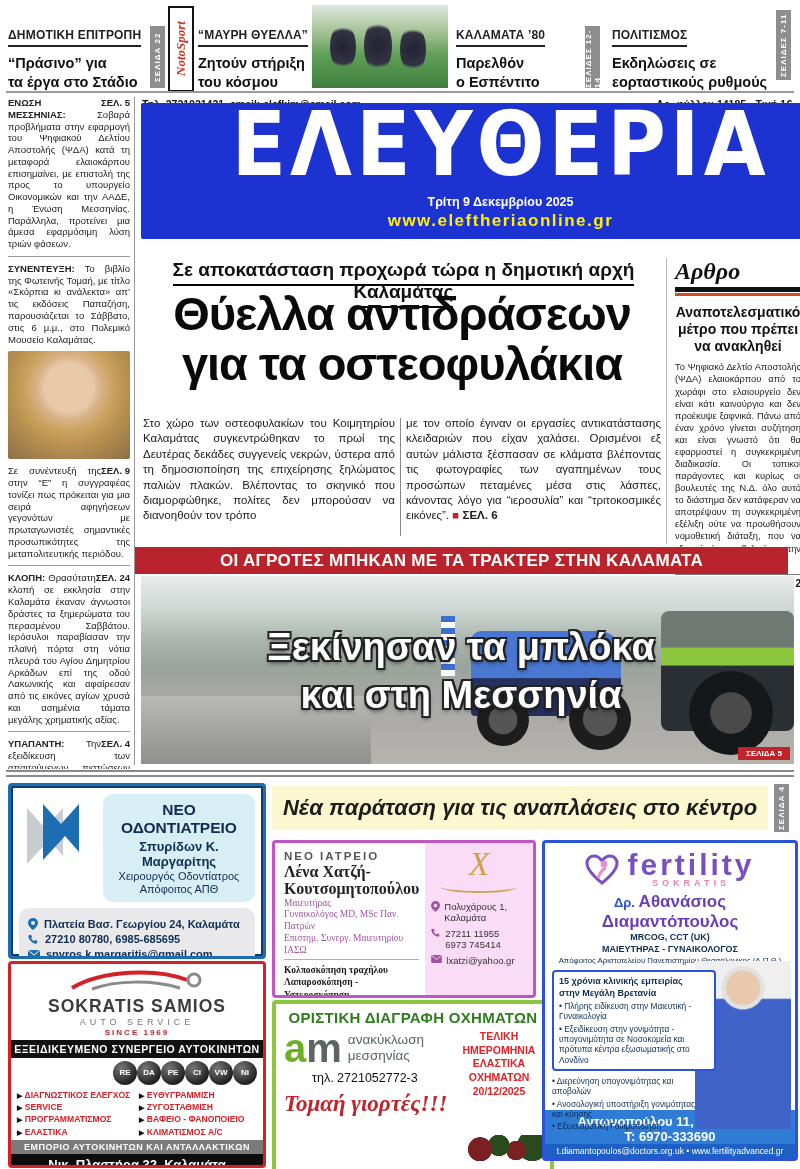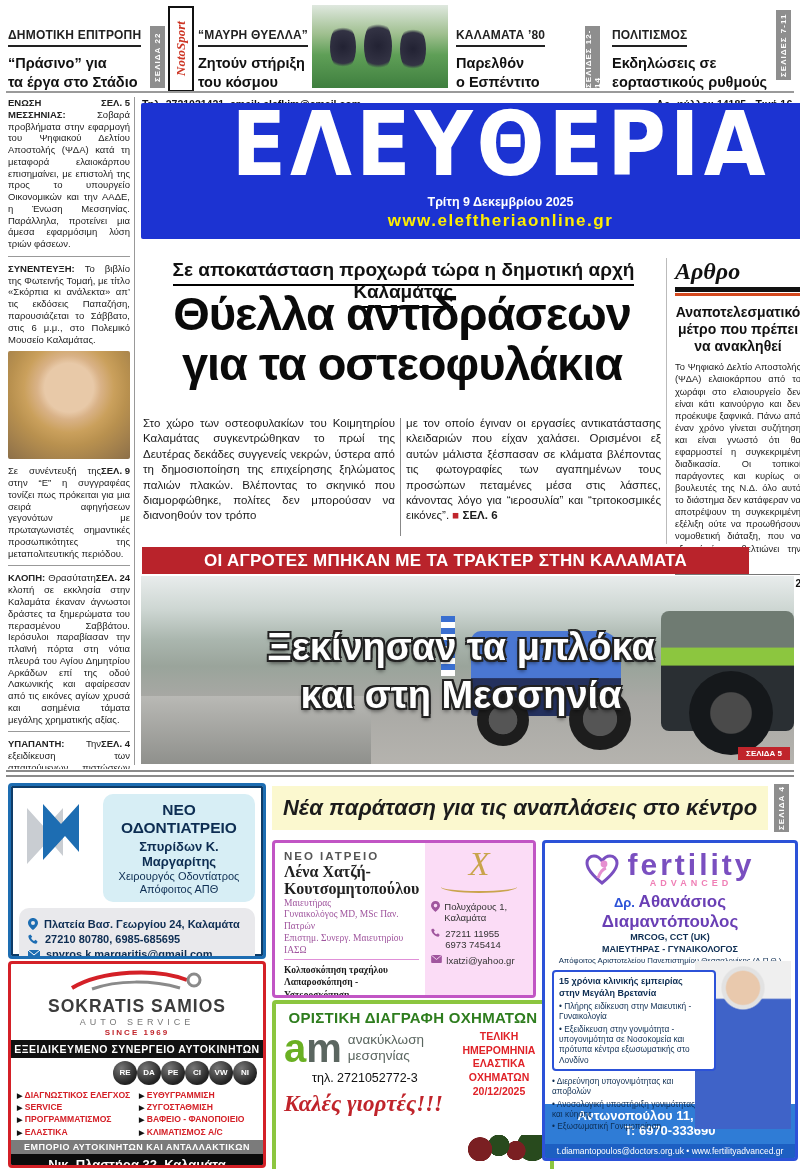--- a/index.html
+++ b/index.html
@@ -98,21 +98,21 @@
   .fert-box{border:2px solid #2c52d8;border-radius:4px;width:150px;margin:5px 0 0 7px;padding:4px 5px;position:relative;z-index:2;background:#fff;}
   .fert-box-title{font-weight:bold;font-size:9px;color:#0d2d52;line-height:1.25;}
   .fert-li{font-size:8.3px;color:#0d2d52;line-height:1.25;margin-top:2px;}
   .fert-list{width:150px;margin:5px 0 0 7px;position:relative;z-index:2;}
   .doctor-photo{position:absolute;right:4px;top:118px;width:96px;height:168px;z-index:1;
      background:radial-gradient(circle at 50% 16%,#e9c9ad 0 11%,#e2e2e2 12% 14%,transparent 15%),
                 linear-gradient(180deg,#efefef 0 22%,#3f63c8 23% 100%);}
   .fert-bar{position:absolute;left:0;right:0;bottom:0;background:#2f7cd6;color:#fff;text-align:center;padding:4px 0 0;}
   .fert-bar .l1{font-weight:bold;font-size:13px;}
   .fert-bar .l2{font-weight:bold;font-size:13px;}
-  .fert-bar .l3{background:#1d5fc2;font-size:8.5px;padding:2px 0;margin-top:6px;color:#fff;}
+  .fert-bar .l3{background:#1d5fc2;font-size:8.5px;padding:2px 0;margin-top:0;color:#fff;}
   
   .sokratis{border:3px solid #d42027;}
   .sok-logo{text-align:center;padding-top:4px;position:relative;}
   .sok-name{font-weight:bold;font-size:17.5px;letter-spacing:1px;color:#3c3c3c;line-height:1;}
   .sok-sub{font-size:9px;letter-spacing:4px;color:#777;margin-top:1px;}
   .sok-since{font-size:8px;letter-spacing:2px;color:#c0242b;font-weight:bold;margin-top:1px;}
   .sok-blackbar{background:#111;color:#fff;font-weight:bold;font-size:10.5px;letter-spacing:.5px;
                 text-align:center;padding:3px 0;margin-top:3px;}
   .brand-row{display:flex;justify-content:flex-end;align-items:center;padding:3px 6px;}
   .brand{width:24px;height:24px;border-radius:50%;background:radial-gradient(circle at 35% 30%,#777,#222 70%);
@@ -222,21 +222,21 @@
   <div class="arthro-accent"></div>
   <div class="arthro-sub">
     <span>Αναποτελεσματικό</span><br>
     <span>μέτρο που πρέπει</span><br>
     <span>να ανακληθεί</span>
   </div>
   <div class="arthro-body">Το Ψηφιακό Δελτίο Αποστολής (ΨΔΑ) ελαιοκάρπου από το χωράφι στο ελαιουργείο δεν είναι κάτι καινούργιο και δεν προέκυψε ξαφνικά. Πάνω από έναν χρόνο γίνεται συζήτηση και είναι γνωστό ότι θα εφαρμοστεί η συγκεκριμένη διαδικασία. Οι τοπικοί παράγοντες και κυρίως οι βουλευτές της Ν.Δ. όλο αυτό το διάστημα δεν κατάφεραν να αποτρέψουν τη συγκεκριμένη εξέλιξη ούτε να προωθήσουν νομοθετική διάταξη, που να εξαιρεί ή να βελτιώνει την κατάσταση.</div>
   <div class="arthro-foot">ΣΕΛΙΔΑ 2</div>
 </div>
 
-<div class="abs red-banner" style="left:142px;top:547px;width:607px;height:27px;">ΟΙ ΑΓΡΟΤΕΣ ΜΠΗΚΑΝ ΜΕ ΤΑ ΤΡΑΚΤΕΡ ΣΤΗΝ ΚΑΛΑΜΑΤΑ</div>
+<div class="abs red-banner" style="left:135px;top:547px;width:653px;height:27px;">ΟΙ ΑΓΡΟΤΕΣ ΜΠΗΚΑΝ ΜΕ ΤΑ ΤΡΑΚΤΕΡ ΣΤΗΝ ΚΑΛΑΜΑΤΑ</div>
 <div class="abs tractor" style="left:141px;top:576px;width:653px;height:188px;">
   <div class="abs" style="left:300px;top:40px;width:14px;height:60px;background:repeating-linear-gradient(180deg,#3a6fd0 0 6px,#fff 6px 12px);"></div>
   <div class="abs" style="left:330px;top:55px;width:150px;height:85px;background:linear-gradient(180deg,#4a77d2 0 55%,#24315e 56% 100%);border-radius:10px 22px 4px 4px;"></div>
   <div class="abs" style="left:336px;top:118px;width:52px;height:52px;border-radius:50%;background:radial-gradient(circle,#555 0 38%,#1d1d1d 40% 100%);"></div>
   <div class="abs" style="left:428px;top:112px;width:62px;height:62px;border-radius:50%;background:radial-gradient(circle,#555 0 38%,#1d1d1d 40% 100%);"></div>
   <div class="abs" style="left:520px;top:35px;width:133px;height:120px;background:linear-gradient(180deg,#6f7b72 0 30%,#8cc63f 31% 45%,#2a2f33 46% 100%);border-radius:8px;"></div>
   <div class="abs" style="left:548px;top:95px;width:84px;height:84px;border-radius:50%;background:radial-gradient(circle,#4a4a4a 0 34%,#15181b 36% 100%);"></div>
   <div class="abs" style="left:0;top:120px;width:230px;height:68px;background:linear-gradient(180deg,#b9b9b5,#8f908c);"></div>
   <div class="abs overlay-head" style="left:40px;top:48px;width:560px;">
     <span>Ξεκίνησαν τα μπλόκα</span><br>
@@ -372,41 +372,41 @@
 <div class="abs ad recycle" style="left:272px;top:1000px;width:258px;height:155px;">
   <div class="rec-title">ΟΡΙΣΤΙΚΗ ΔΙΑΓΡΑΦΗ ΟΧΗΜΑΤΩΝ</div>
   <div class="rec-logo-row">
     <div class="rec-am"><span class="a">a</span><span class="m">m</span></div>
     <div class="rec-brand">
       <span>ανακύκλωση</span><br>
       <span>μεσσηνίας</span>
     </div>
   </div>
   <div class="rec-phone">τηλ. 2721052772-3</div>
-  <div class="rec-greet">Καλές γιορτές!!!</div>
+  <div class="rec-greet">Τομαή γιορτές!!!</div>
   <div class="rec-deadline">
     <span>ΤΕΛΙΚΗ</span><br>
     <span>ΗΜΕΡΟΜΗΝΙΑ</span><br>
     <span>ΕΛΑΣΤΙΚΑ</span><br>
     <span>ΟΧΗΜΑΤΩΝ</span><br>
     <span>20/12/2025</span>
   </div>
   <div class="holly"></div>
 </div>
 
 <div class="abs ad fertility" style="left:542px;top:840px;width:250px;height:315px;position:absolute;">
   <div class="fert-logo-row">
     <svg width="34" height="32" viewBox="0 0 34 32">
       <path d="M17 29C7 21 2 15 2 9 2 4.5 5.5 2 9 2c3 0 6 2 8 5 2-3 5-5 8-5 3.5 0 7 2.5 7 7 0 6-5 12-15 20z" fill="none" stroke="#7a4fc0" stroke-width="3"></path>
       <circle cx="19" cy="10" r="3.4" fill="#e58fd0"></circle>
       <path d="M13 24c2-6 5-9 8-10" stroke="#e58fd0" stroke-width="3" fill="none"></path>
     </svg>
     <div>
       <div class="fert-word">fertility</div>
-      <div class="fert-adv">ADVANCED</div>
+      <div class="fert-adv">SOKRATIS</div>
     </div>
   </div>
   <div class="fert-name"><span class="dr">Δρ. </span><span>Αθανάσιος Διαμαντόπουλος</span></div>
   <div class="fert-cred">MRCOG, CCT (UK)</div>
   <div class="fert-cred">ΜΑΙΕΥΤΗΡΑΣ - ΓΥΝΑΙΚΟΛΟΓΟΣ</div>
   <div class="fert-cred-sm">Απόφοιτος Αριστοτελείου Πανεπιστημίου Θεσσαλονίκης (Α.Π.Θ.)</div>
   <div class="doctor-photo"></div>
   <div class="fert-box">
     <div class="fert-box-title"><span>15 χρόνια κλινικής εμπειρίας</span><br><span>στην Μεγάλη Βρετανία</span></div>
     <div class="fert-li">• Πλήρης ειδίκευση στην Μαιευτική - Γυναικολογία</div>

